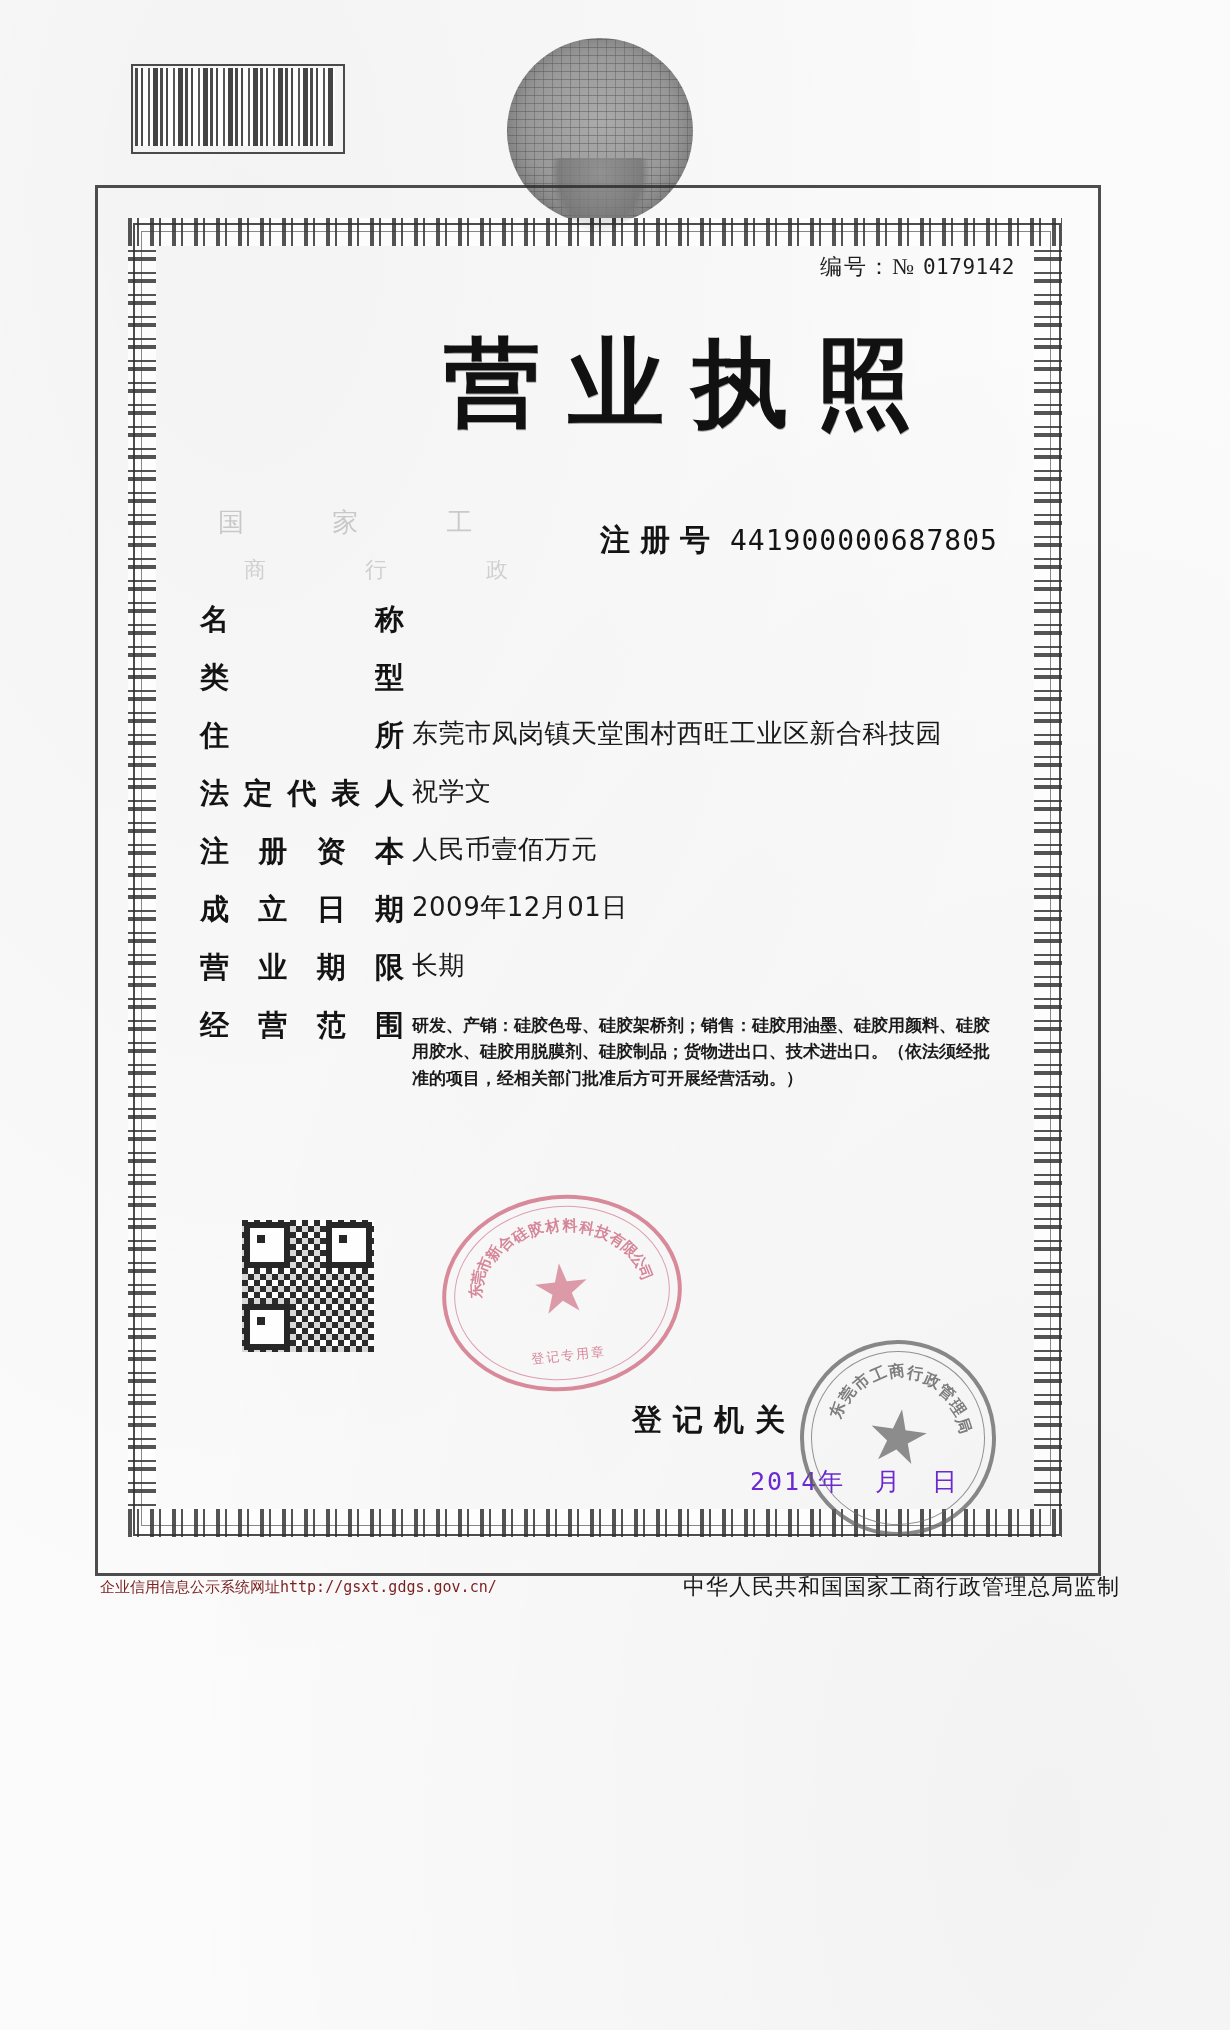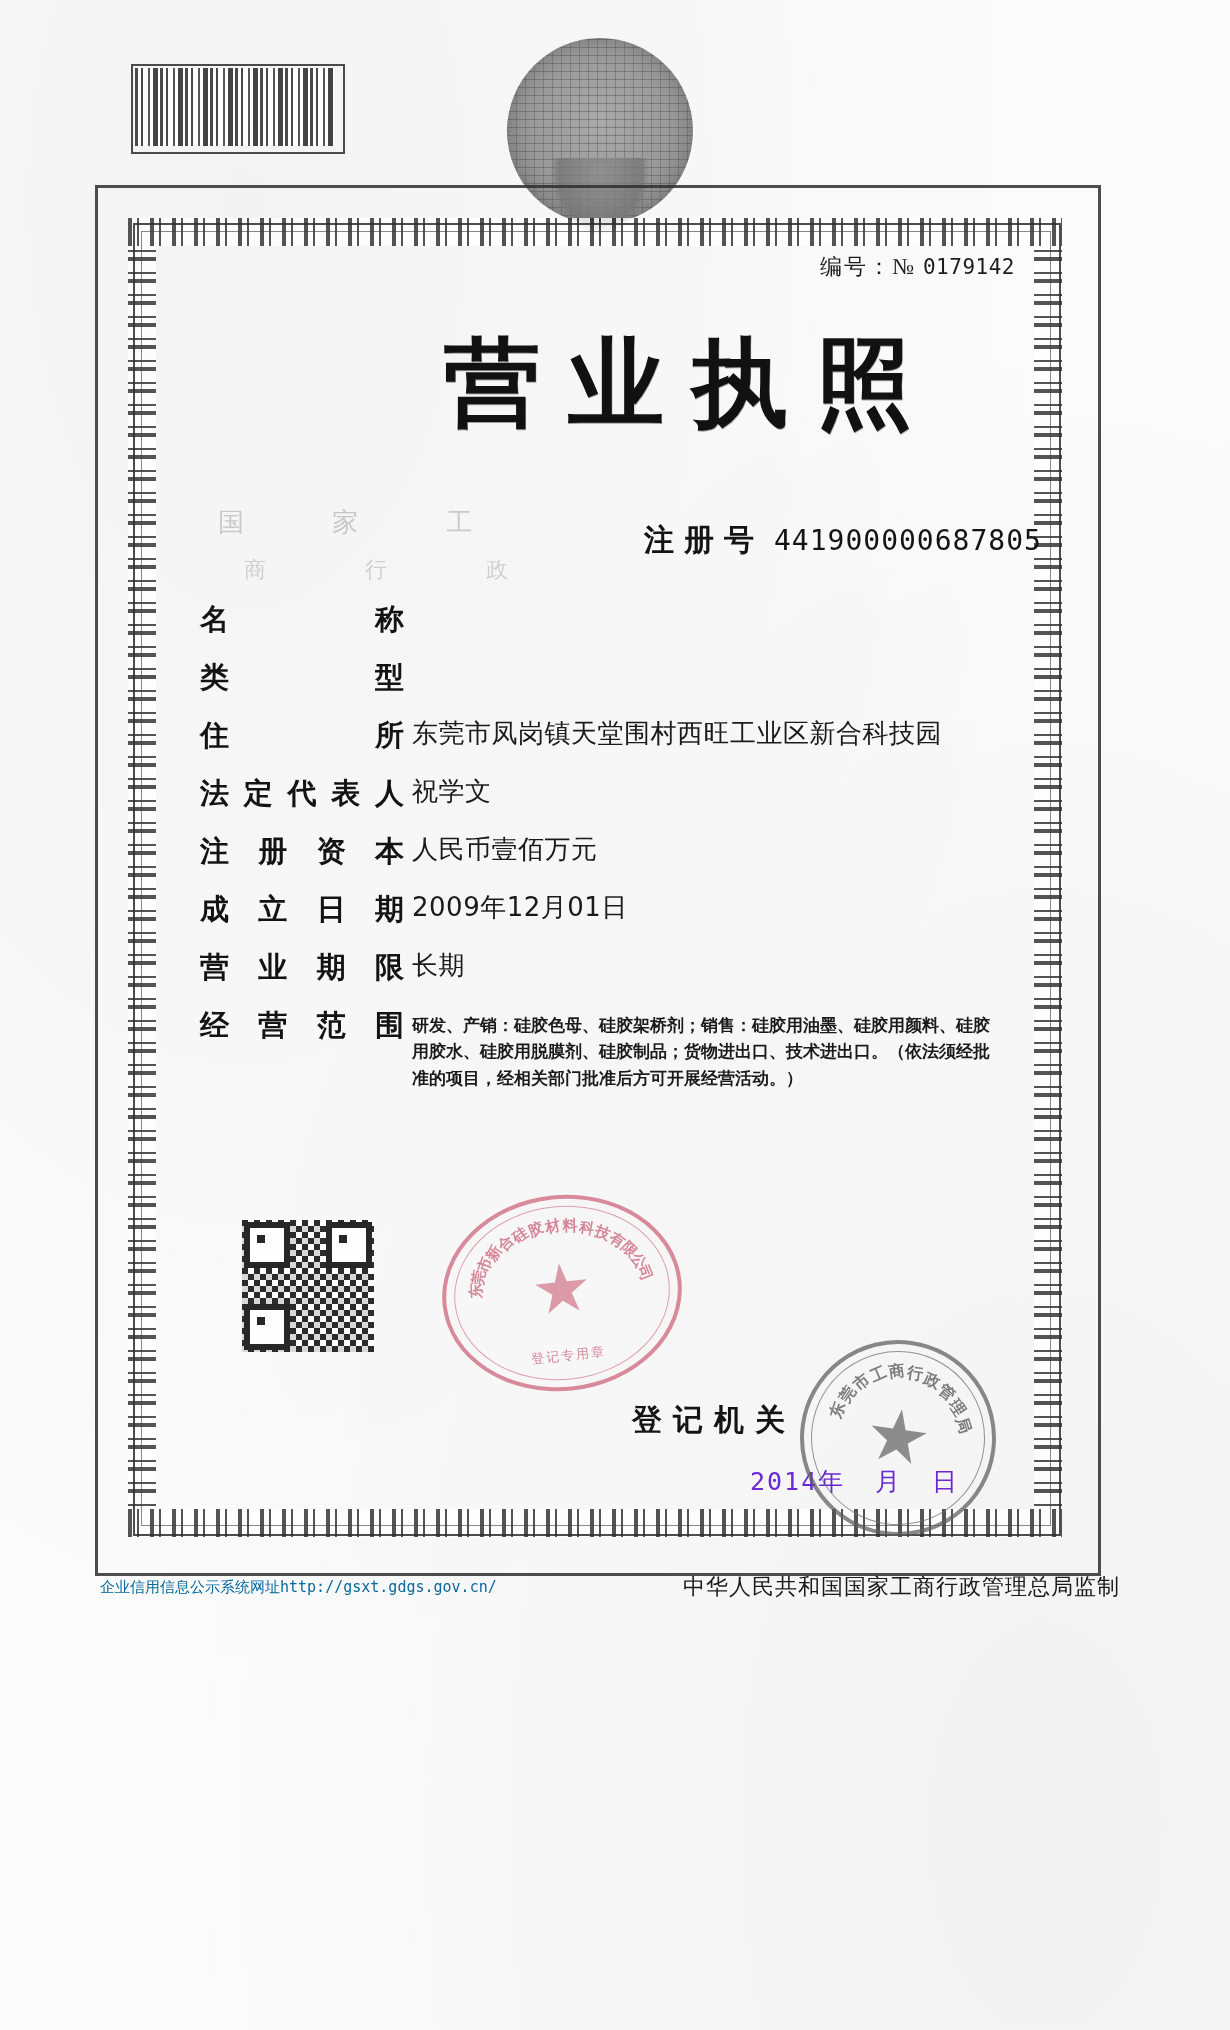--- a/index.html
+++ b/index.html
@@ -162,21 +162,20 @@
   .reg-row {
     position: absolute;
     left: 600px; top: 520px;
     white-space: nowrap;
   }
   .reg-row .reg-label {
     font-size: 30px;
     font-weight: bold;
     letter-spacing: 10px;
     color: #141414;
-    margin-left: 44px;
   }
   .reg-row .reg-value {
     font-family: "DejaVu Sans Mono", monospace;
     font-size: 28px;
     letter-spacing: 1px;
     color: #141414;
     margin-left: 10px;
   }
 
   
@@ -348,21 +347,21 @@
     font-size: 16px;
     font-weight: bold;
   }
 
   
   .footer-left {
     position: absolute;
     left: 100px; top: 1578px;
     font-family: "DejaVu Sans Mono", monospace;
     font-size: 15px;
-    color: #0369a1;
+    color: #7f1d1d;
     letter-spacing: 0;
   }
   .footer-right {
     position: absolute;
     right: 110px; top: 1572px;
     font-size: 22px;
     color: #191919;
     letter-spacing: 1px;
   }
 

